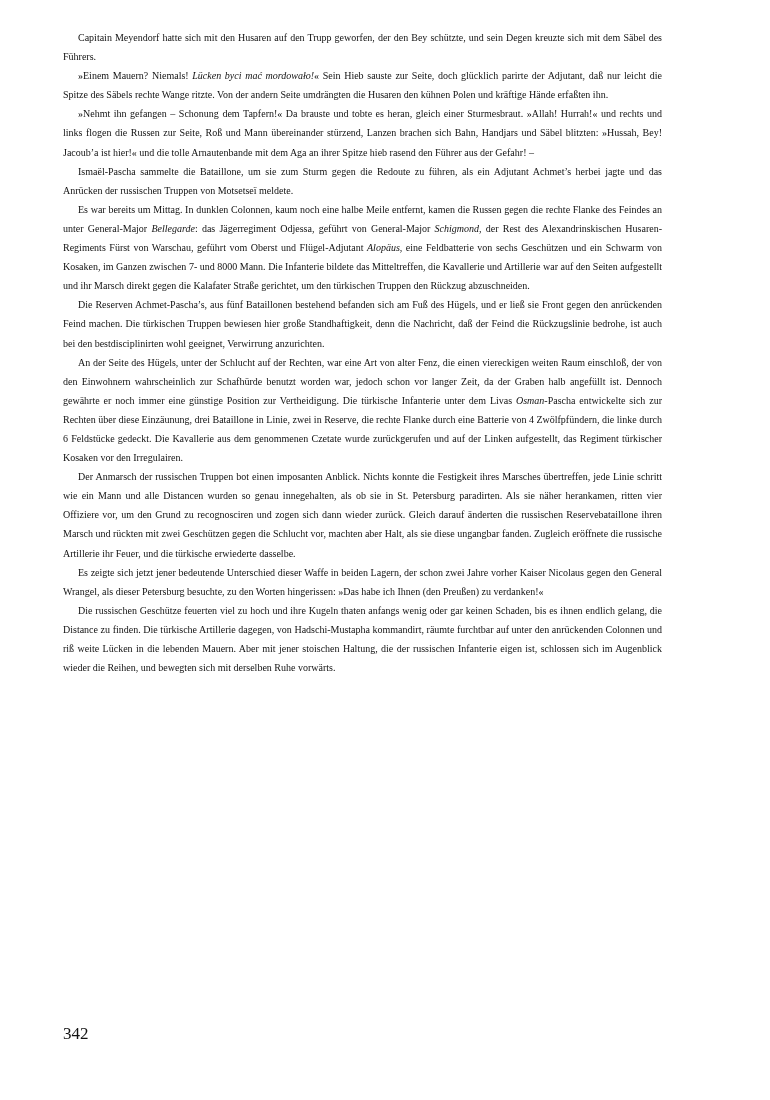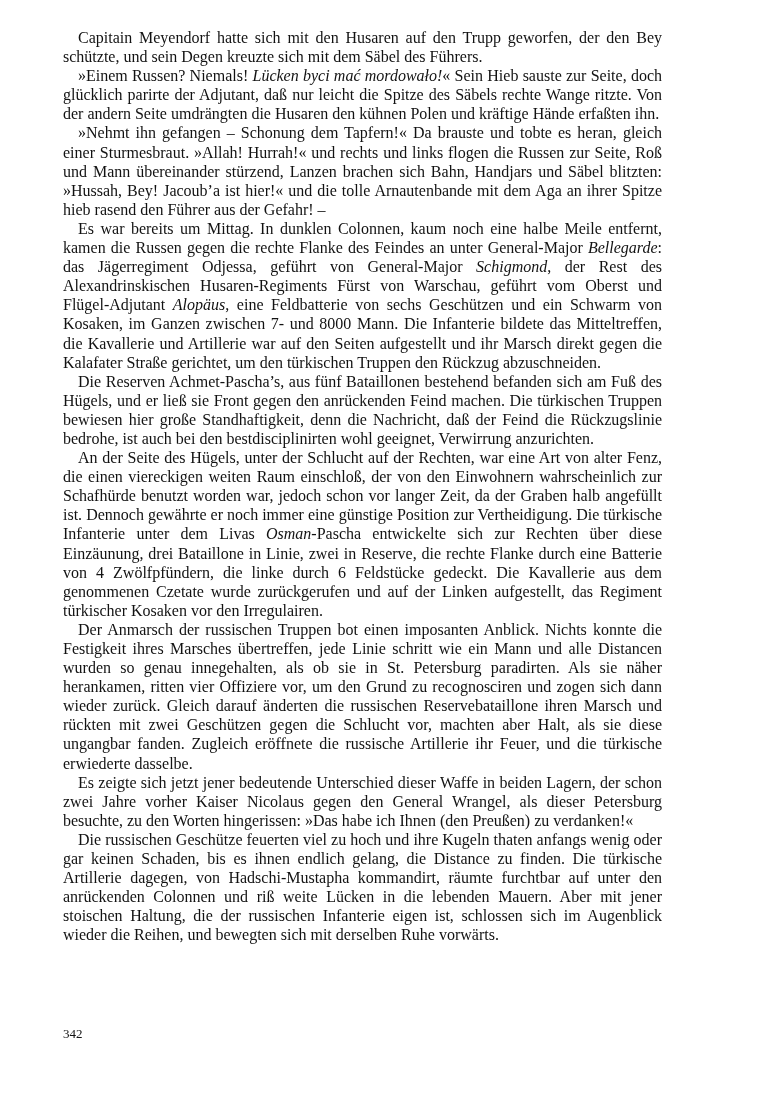--- a/index.html
+++ b/index.html
@@ -14,49 +14,50 @@
     background: #ffffff;
     overflow: hidden;
     font-family: "Liberation Serif", "DejaVu Serif", serif;
     color: #121212;
   }
   .text-block {
     position: absolute;
     left: 63px;
     top: 28px;
     width: 599px;
-    font-size: 16px;
+    font-size: 10px;
     line-height: 19.1px;
     text-align: justify;
     text-justify: inter-word;
   }
   .para {
     margin: 0;
     text-indent: 15px;
   }
   .para i {
     font-style: italic;
   }
   .footer {
     position: absolute;
     left: 63px;
     top: 1026px;
-    font-size: 13px;
+    font-size: 17px;
     line-height: 16px;
     color: #121212;
   }
 </style>
 </head>
 <body>
 
 <div class="page">
   <div class="text-block">
       <p class="para"><span>Capitain Meyendorf hatte sich mit den Husaren auf den Trupp geworfen, der den Bey schützte, und sein Degen kreuzte sich mit dem Säbel des Führers.</span></p>
-      <p class="para"><span>»Einem Russen? Niemals! </span><i>Lücken byci mać mordowało!</i><span>« Sein Hieb sauste zur Seite, doch glücklich parirte der Adjutant, daß nur leicht die Spitze des Säbels rechte Wange ritzte. Von der andern Seite umdrängten die Husaren den kühnen Polen und kräftige Hände erfaßten ihn.</span></p>
+      <p class="para"><span>»Einem Mauern? Niemals! </span><i>Lücken byci mać mordowało!</i><span>« Sein Hieb sauste zur Seite, doch glücklich parirte der Adjutant, daß nur leicht die Spitze des Säbels rechte Wange ritzte. Von der andern Seite umdrängten die Husaren den kühnen Polen und kräftige Hände erfaßten ihn.</span></p>
       <p class="para"><span>»Nehmt ihn gefangen – Schonung dem Tapfern!« Da brauste und tobte es heran, gleich einer Sturmesbraut. »Allah! Hurrah!« und rechts und links flogen die Russen zur Seite, Roß und Mann übereinander stürzend, Lanzen brachen sich Bahn, Handjars und Säbel blitzten: »Hussah, Bey! Jacoub’a ist hier!« und die tolle Arnautenbande mit dem Aga an ihrer Spitze hieb rasend den Führer aus der Gefahr! –</span></p>
+      <p class="para"><span>Ismaël-Pascha sammelte die Bataillone, um sie zum Sturm gegen die Redoute zu führen, als ein Adjutant Achmet’s herbei jagte und das Anrücken der russischen Truppen von Motsetseï meldete.</span></p>
       <p class="para"><span>Es war bereits um Mittag. In dunklen Colonnen, kaum noch eine halbe Meile entfernt, kamen die Russen gegen die rechte Flanke des Feindes an unter General-Major </span><i>Bellegarde</i><span>: das Jägerregiment Odjessa, geführt von General-Major </span><i>Schigmond</i><span>, der Rest des Alexandrinskischen Husaren-Regiments Fürst von Warschau, geführt vom Oberst und Flügel-Adjutant </span><i>Alopäus</i><span>, eine Feldbatterie von sechs Geschützen und ein Schwarm von Kosaken, im Ganzen zwischen 7- und 8000 Mann. Die Infanterie bildete das Mitteltreffen, die Kavallerie und Artillerie war auf den Seiten aufgestellt und ihr Marsch direkt gegen die Kalafater Straße gerichtet, um den türkischen Truppen den Rückzug abzuschneiden.</span></p>
       <p class="para"><span>Die Reserven Achmet-Pascha’s, aus fünf Bataillonen bestehend befanden sich am Fuß des Hügels, und er ließ sie Front gegen den anrückenden Feind machen. Die türkischen Truppen bewiesen hier große Standhaftigkeit, denn die Nachricht, daß der Feind die Rückzugslinie bedrohe, ist auch bei den bestdisciplinirten wohl geeignet, Verwirrung anzurichten.</span></p>
       <p class="para"><span>An der Seite des Hügels, unter der Schlucht auf der Rechten, war eine Art von alter Fenz, die einen viereckigen weiten Raum einschloß, der von den Einwohnern wahrscheinlich zur Schafhürde benutzt worden war, jedoch schon vor langer Zeit, da der Graben halb angefüllt ist. Dennoch gewährte er noch immer eine günstige Position zur Vertheidigung. Die türkische Infanterie unter dem Livas </span><i>Osman</i><span>-Pascha entwickelte sich zur Rechten über diese Einzäunung, drei Bataillone in Linie, zwei in Reserve, die rechte Flanke durch eine Batterie von 4 Zwölfpfündern, die linke durch 6 Feldstücke gedeckt. Die Kavallerie aus dem genommenen Czetate wurde zurückgerufen und auf der Linken aufgestellt, das Regiment türkischer Kosaken vor den Irregulairen.</span></p>
       <p class="para"><span>Der Anmarsch der russischen Truppen bot einen imposanten Anblick. Nichts konnte die Festigkeit ihres Marsches übertreffen, jede Linie schritt wie ein Mann und alle Distancen wurden so genau innegehalten, als ob sie in St. Petersburg paradirten. Als sie näher herankamen, ritten vier Offiziere vor, um den Grund zu recognosciren und zogen sich dann wieder zurück. Gleich darauf änderten die russischen Reservebataillone ihren Marsch und rückten mit zwei Geschützen gegen die Schlucht vor, machten aber Halt, als sie diese ungangbar fanden. Zugleich eröffnete die russische Artillerie ihr Feuer, und die türkische erwiederte dasselbe.</span></p>
       <p class="para"><span>Es zeigte sich jetzt jener bedeutende Unterschied dieser Waffe in beiden Lagern, der schon zwei Jahre vorher Kaiser Nicolaus gegen den General Wrangel, als dieser Petersburg besuchte, zu den Worten hingerissen: »Das habe ich Ihnen (den Preußen) zu verdanken!«</span></p>
       <p class="para"><span>Die russischen Geschütze feuerten viel zu hoch und ihre Kugeln thaten anfangs wenig oder gar keinen Schaden, bis es ihnen endlich gelang, die Distance zu finden. Die türkische Artillerie dagegen, von Hadschi-Mustapha kommandirt, räumte furchtbar auf unter den anrückenden Colonnen und riß weite Lücken in die lebenden Mauern. Aber mit jener stoischen Haltung, die der russischen Infanterie eigen ist, schlossen sich im Augenblick wieder die Reihen, und bewegten sich mit derselben Ruhe vorwärts.</span></p>
     </div>
   <div class="footer">342</div>
 </div>
 

